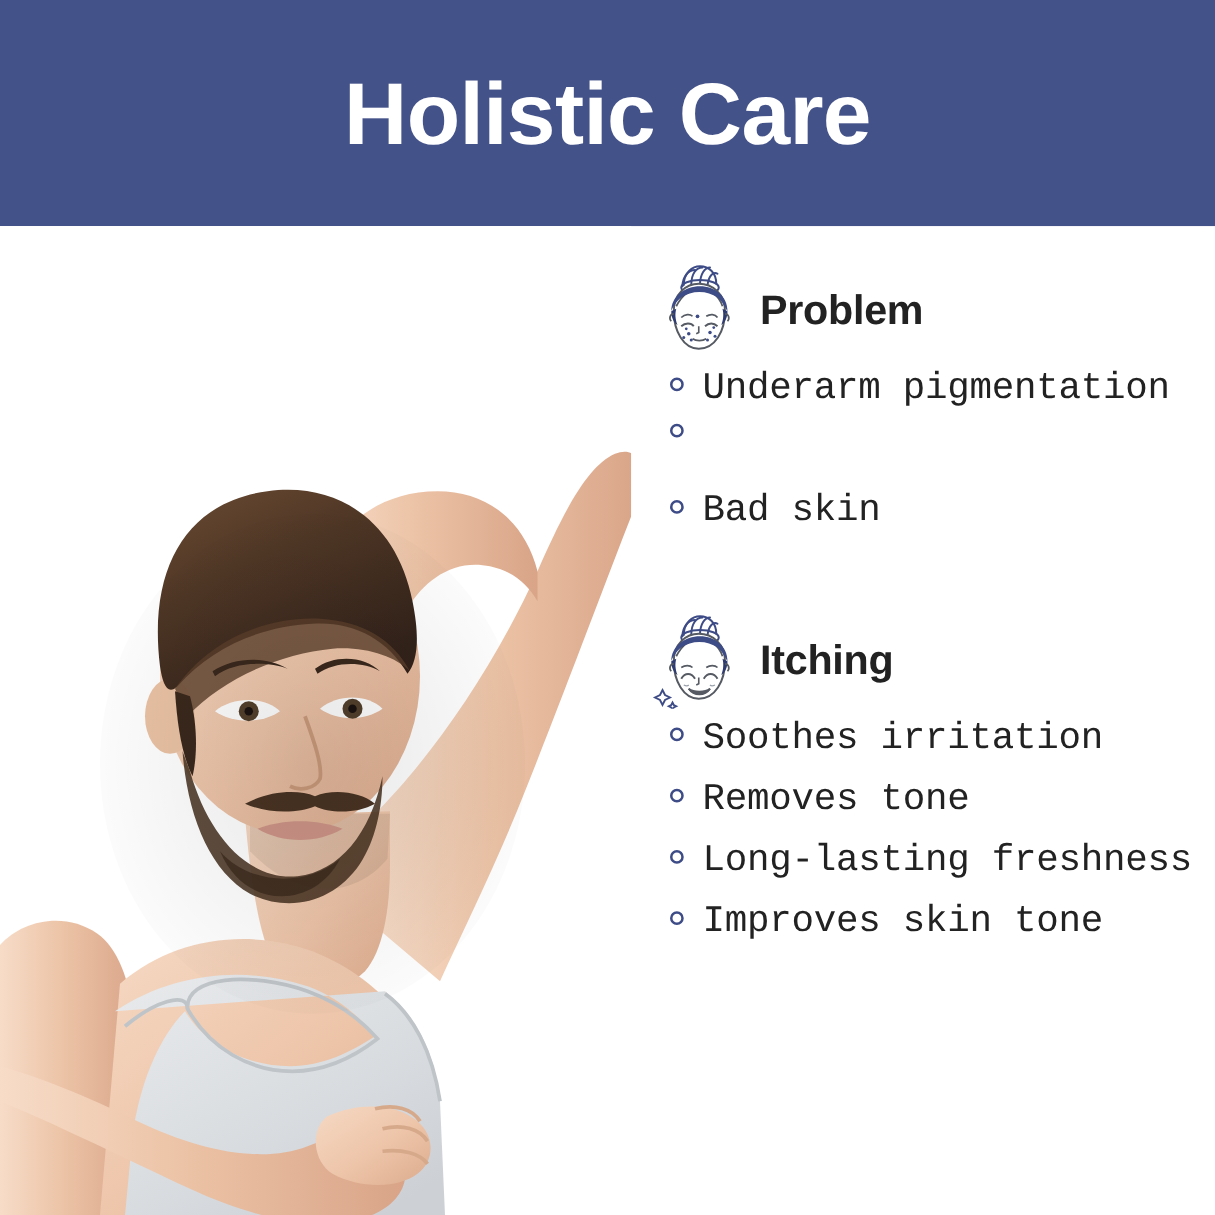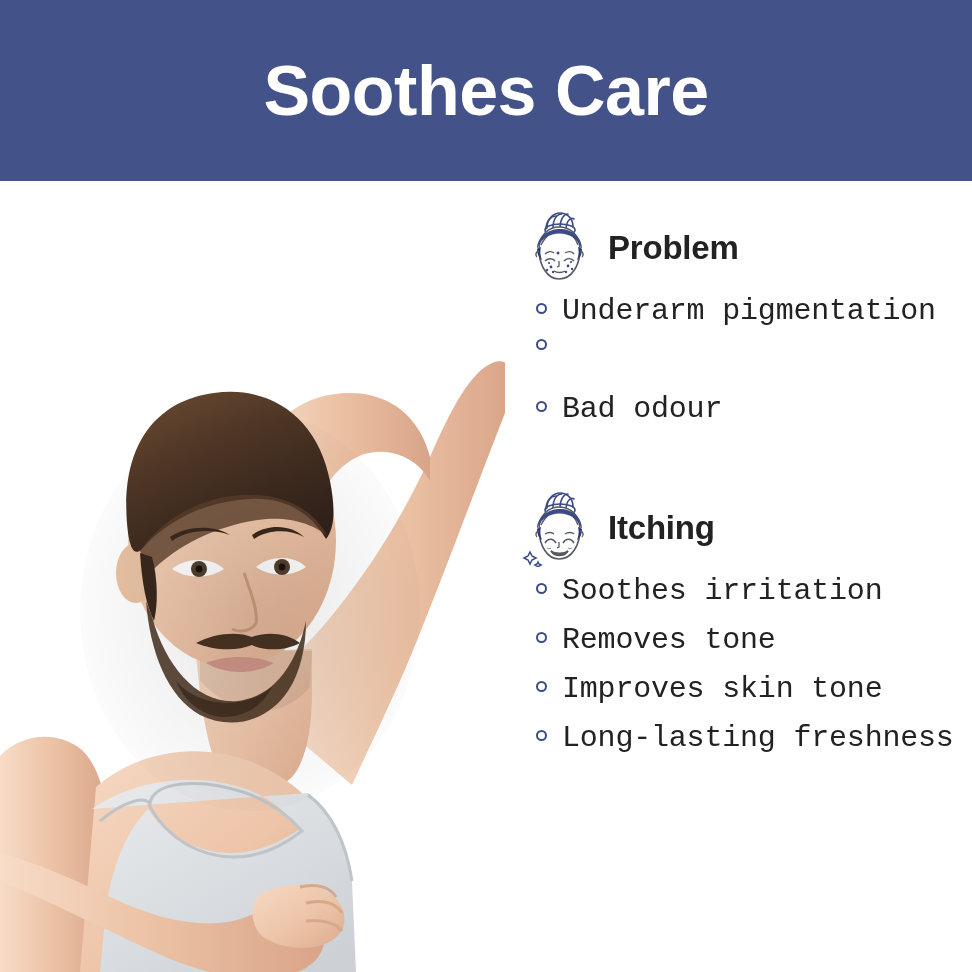--- a/index.html
+++ b/index.html
@@ -92,21 +92,21 @@
     white-space:nowrap;
     letter-spacing:-0.2px;
   }
 </style>
 </head>
 <body>
 
 <div class="page">
 
   <div class="banner">
-    <div class="banner-title">Soothes Care</div>
+    <div class="banner-title">Holistic Care</div>
   </div>
 
   <div class="body-area">
 
     <div class="photo">
       <svg class="photo-inner" viewBox="0 0 505 791" preserveAspectRatio="xMidYMid slice">
         <defs>
           <linearGradient id="skin" x1="0" y1="0" x2="1" y2="1">
             <stop offset="0%" stop-color="#f6d9c4"></stop>
             <stop offset="55%" stop-color="#edc4a8"></stop>
@@ -266,21 +266,21 @@
         <ul class="bullets" style="list-style:none;">
           <li class="bullet">
             <span class="dot"></span>
             <span class="btext">Underarm pigmentation</span>
           </li>
           <li class="bullet">
             <span class="dot"></span>
           </li>
           <li class="bullet">
             <span class="dot"></span>
-            <span class="btext">Bad odour</span>
+            <span class="btext">Bad skin</span>
           </li>
         </ul>
       </div>
 
       <div class="section solution">
         <div class="sec-head">
           <span class="sec-icon">
             <svg viewBox="0 0 72 78" width="72" height="78">
               <g fill="none" stroke="#3d4b86" stroke-width="1.6" stroke-linecap="round" stroke-linejoin="round">
                 <path d="M25 19 C 25 9, 32 4, 38 4 C 45 4, 51 9, 51 18"></path>
@@ -327,24 +327,24 @@
           <li class="bullet">
             <span class="dot"></span>
             <span class="btext">Soothes irritation</span>
           </li>
           <li class="bullet">
             <span class="dot"></span>
             <span class="btext">Removes tone</span>
           </li>
           <li class="bullet">
             <span class="dot"></span>
+            <span class="btext">Long-lasting freshness</span>
+          </li>
+          <li class="bullet">
+            <span class="dot"></span>
             <span class="btext">Improves skin tone</span>
-          </li>
-          <li class="bullet">
-            <span class="dot"></span>
-            <span class="btext">Long-lasting freshness</span>
           </li>
         </ul>
       </div>
 
     </div>
   </div>
 </div>
 
 </body></html>

